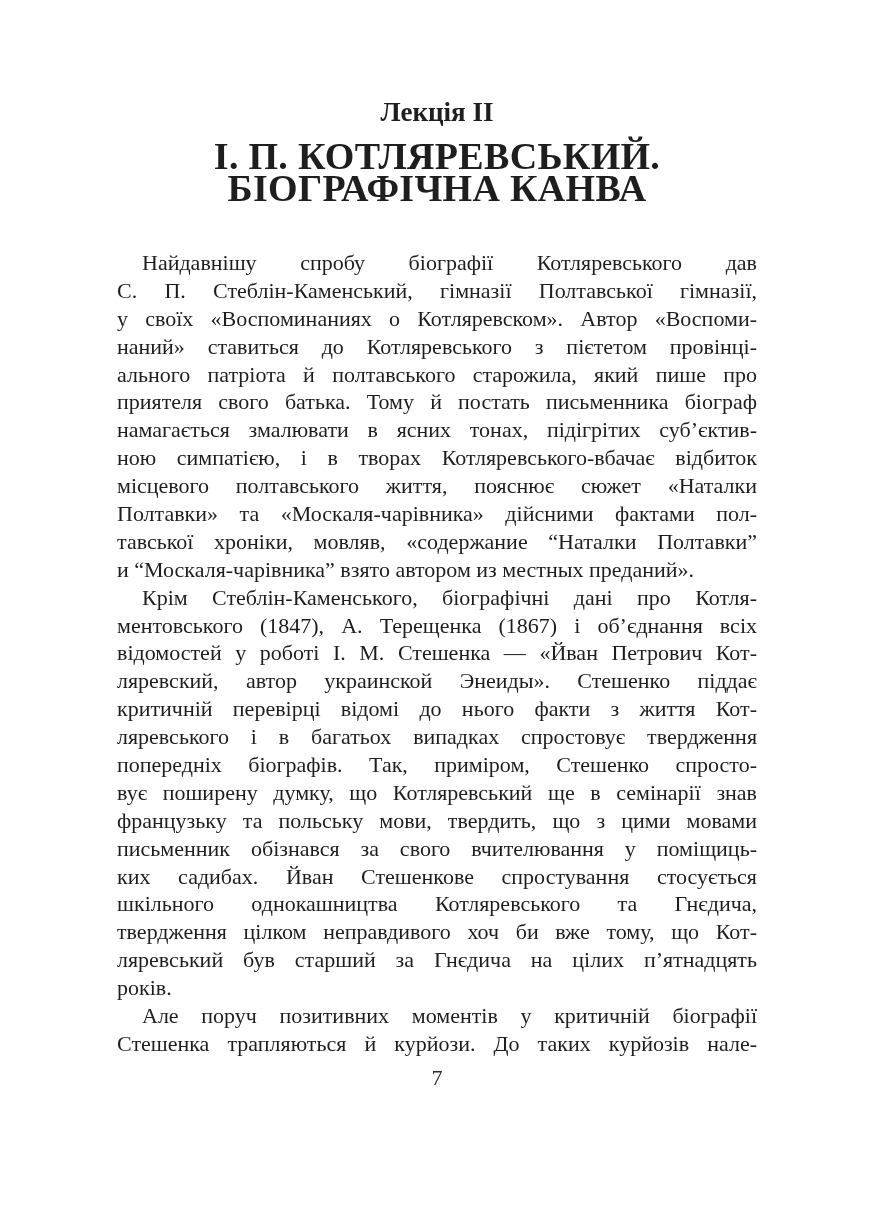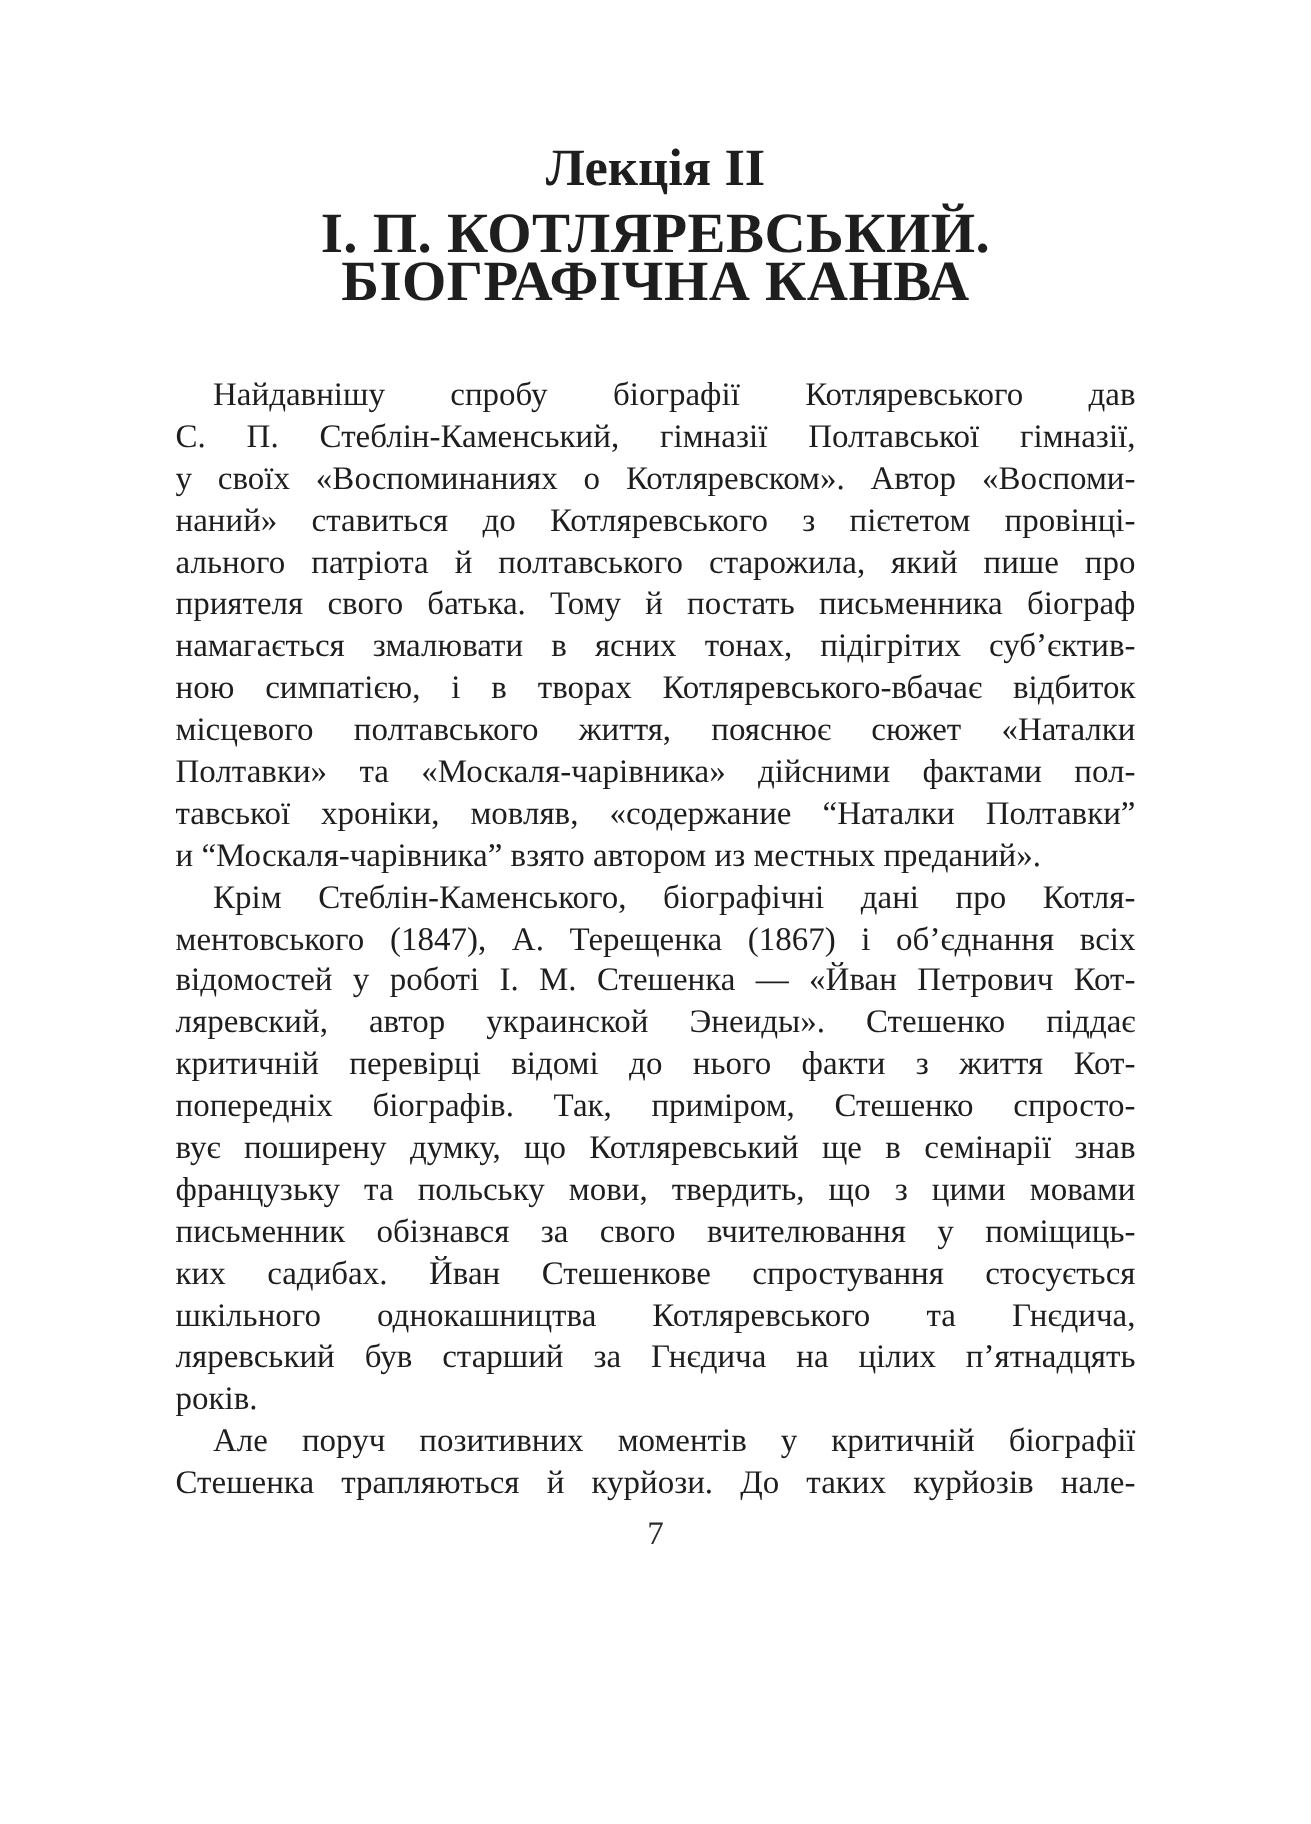--- a/index.html
+++ b/index.html
@@ -13,21 +13,21 @@
     height: 1216px;
     background: #ffffff;
     color: #1e1e1e;
     font-family: "Liberation Serif", "DejaVu Serif", serif;
     box-sizing: border-box;
     overflow: hidden;
   }
   .lecture-title {
     padding-top: 96px;
     text-align: center;
-    font-size: 35px;
+    font-size: 27px;
     font-weight: bold;
     line-height: 32px;
   }
   .chapter-heading {
     margin-top: 12px;
     text-align: center;
     font-size: 38px;
     font-weight: bold;
     line-height: 32px;
     letter-spacing: 0.3px;
@@ -87,26 +87,28 @@
         <div class="line">Полтавки» та «Москаля-чарівника» дійсними фактами пол-</div>
         <div class="line">тавської хроніки, мовляв, «содержание “Наталки Полтавки”</div>
         <div class="line last">и “Москаля-чарівника” взято автором из местных преданий».</div>
       </div>
       <div class="paragraph">
         <div class="line first">Крім Стеблін-Каменського, біографічні дані про Котля-</div>
         <div class="line">ментовського (1847), А. Терещенка (1867) і об’єднання всіх</div>
         <div class="line">відомостей у роботі І. М. Стешенка — «Йван Петрович Кот-</div>
         <div class="line">ляревский, автор украинской Энеиды». Стешенко піддає</div>
         <div class="line">критичній перевірці відомі до нього факти з життя Кот-</div>
+        <div class="line">ляревського і в багатьох випадках спростовує твердження</div>
         <div class="line">попередніх біографів. Так, приміром, Стешенко спросто-</div>
         <div class="line">вує поширену думку, що Котляревський ще в семінарії знав</div>
         <div class="line">французьку та польську мови, твердить, що з цими мовами</div>
         <div class="line">письменник обізнався за свого вчителювання у поміщиць-</div>
         <div class="line">ких садибах. Йван Стешенкове спростування стосується</div>
         <div class="line">шкільного однокашництва Котляревського та Гнєдича,</div>
+        <div class="line">твердження цілком неправдивого хоч би вже тому, що Кот-</div>
         <div class="line">ляревський був старший за Гнєдича на цілих п’ятнадцять</div>
         <div class="line last">років.</div>
       </div>
       <div class="paragraph">
         <div class="line first">Але поруч позитивних моментів у критичній біографії</div>
         <div class="line">Стешенка трапляються й курйози. До таких курйозів нале-</div>
       </div>
     </div>
 
   <div class="page-number">7</div>

